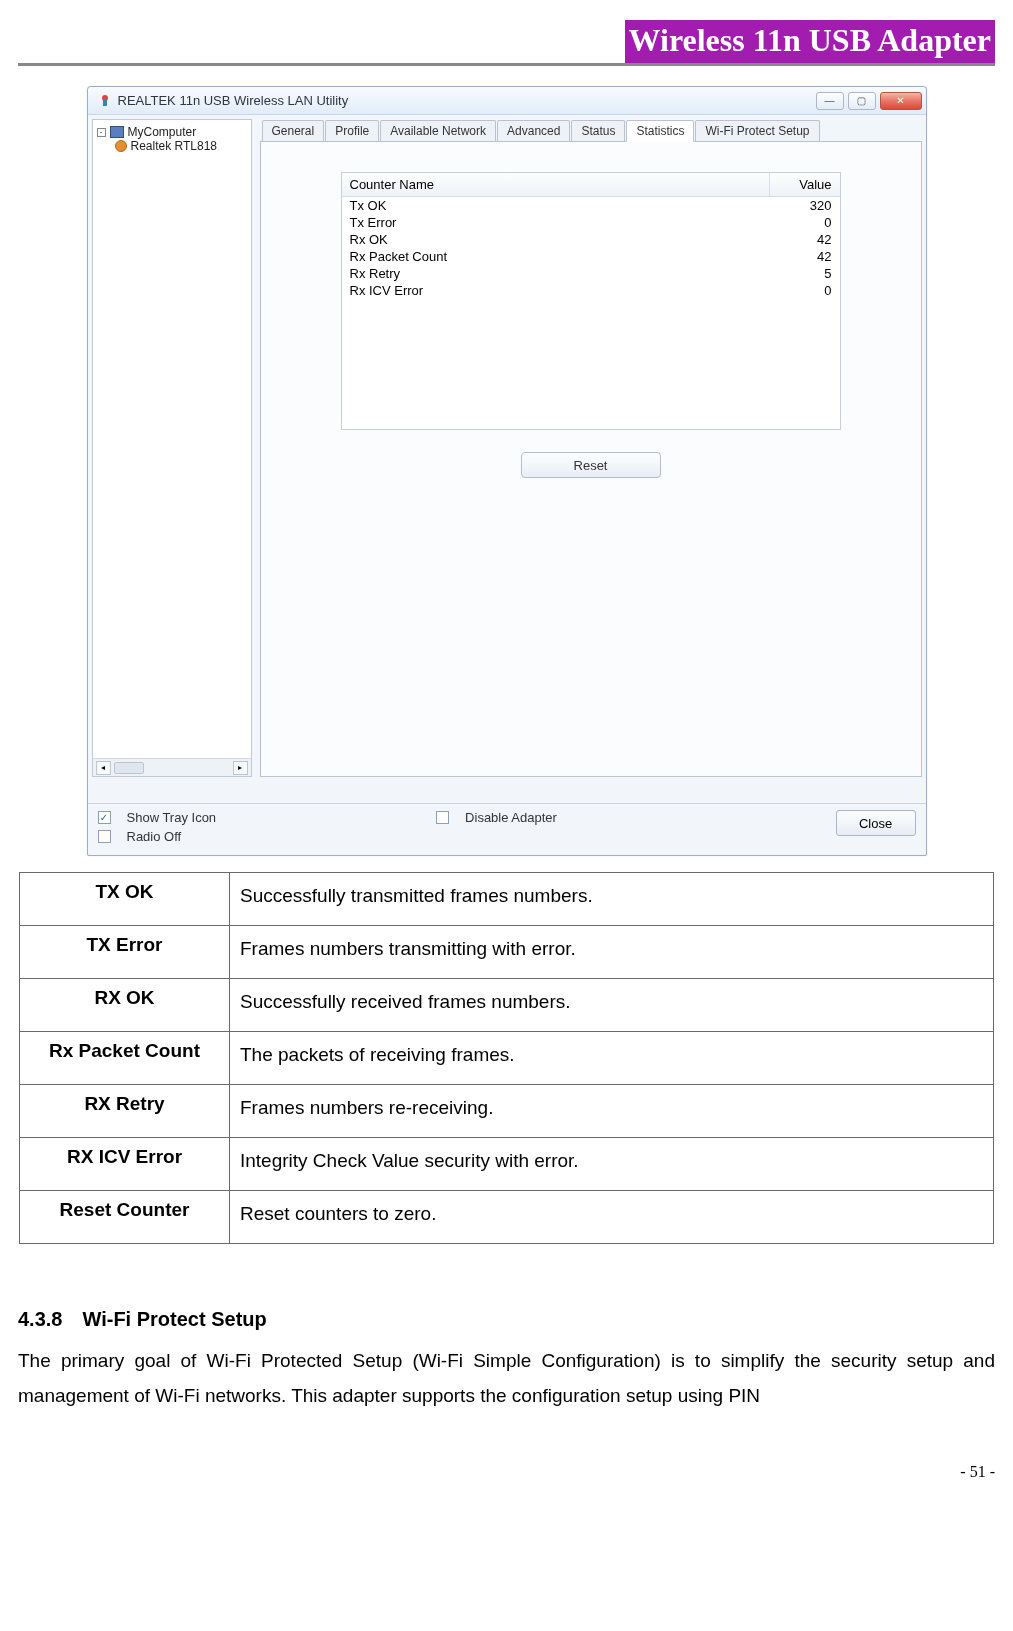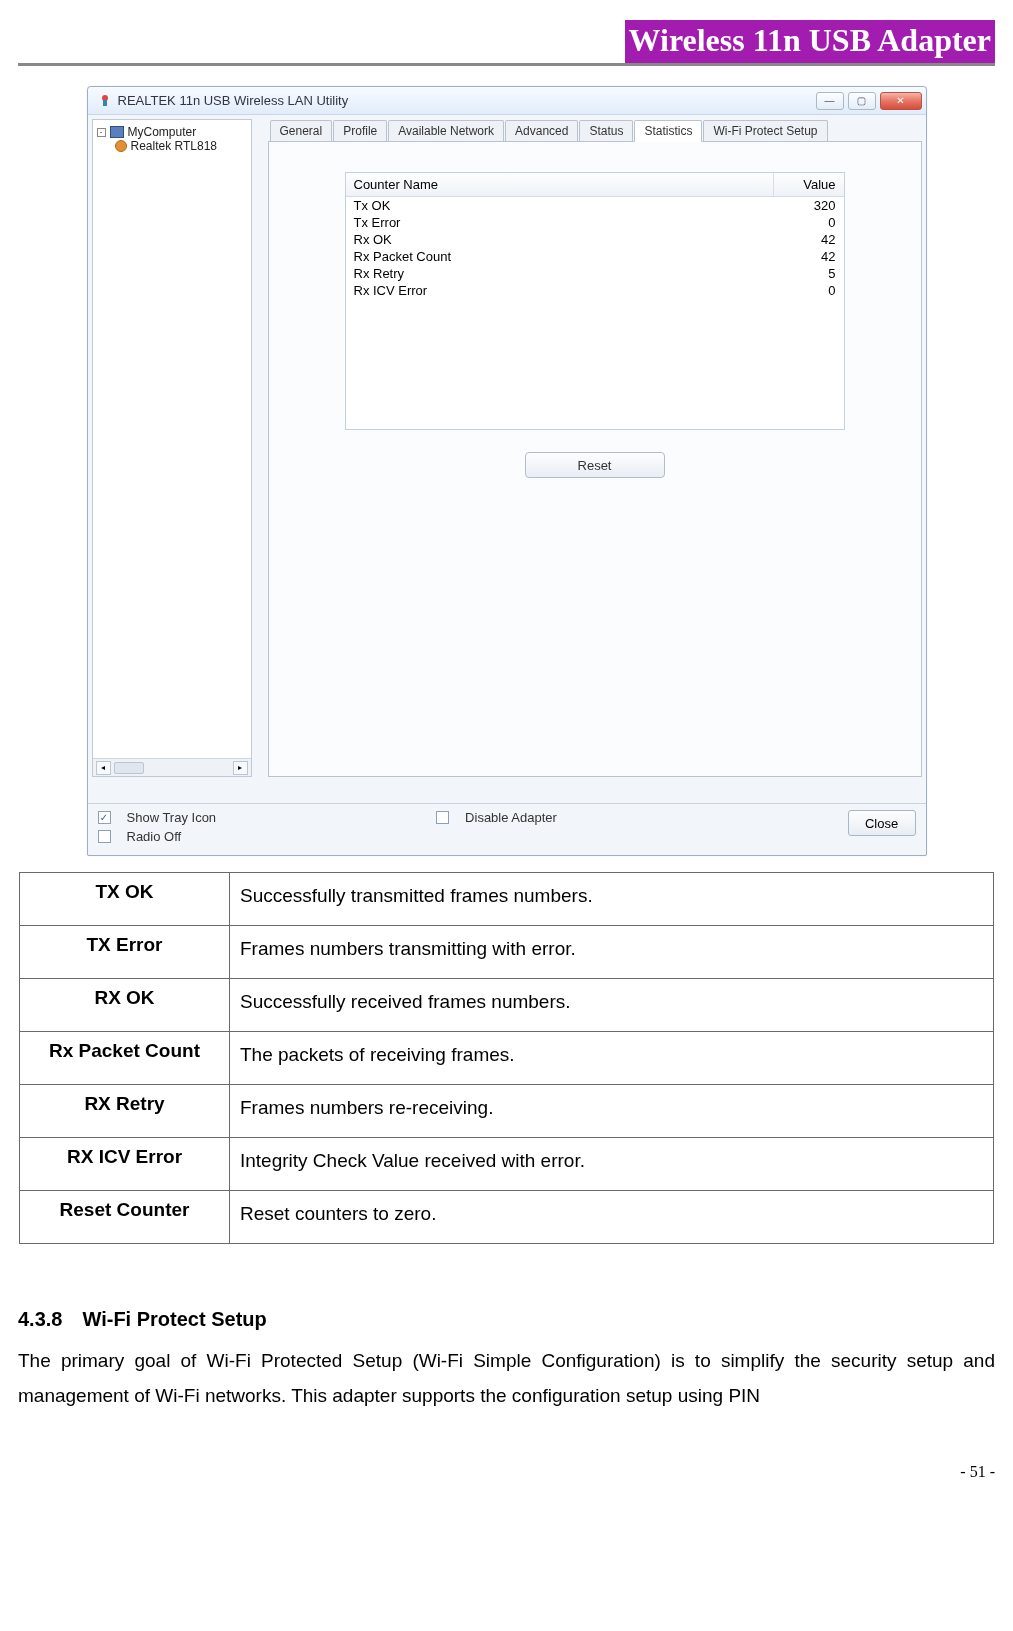--- a/index.html
+++ b/index.html
@@ -109,21 +109,21 @@
     }
     .tree-scroll{
       height:18px;border-top:1px solid #d0d8e2;background:#eef1f5;
       display:flex;align-items:center;padding:0 3px;gap:3px;
     }
     .tree-scroll .sbtn{width:15px;height:14px;border:1px solid #bcc6d2;background:#f7fafd;font-size:8px;display:flex;align-items:center;justify-content:center;}
     .tree-scroll .thumb{width:30px;height:12px;background:#dfe6ee;border:1px solid #bcc6d2;border-radius:2px;}
     .tree-scroll .track{flex:1;}
     .tabpanel{
       flex:1;
-      margin:4px 4px 4px 12px;
+      margin:4px 4px 4px 4px;
       display:flex;flex-direction:column;
     }
     .tabstrip{
       display:flex;
       font-size:12px;
       height:22px;
       align-items:flex-end;
       padding-left:2px;
     }
     .tab{
@@ -179,21 +179,21 @@
       padding:6px 10px;
       display:flex;align-items:flex-start;
       font-size:13px;color:#333;
     }
     .cb-col{display:flex;flex-direction:column;gap:4px;}
     .cb-row{display:flex;align-items:center;gap:16px;}
     .cb{width:13px;height:13px;border:1px solid #8ca0ba;background:#fff;display:flex;align-items:center;justify-content:center;font-size:10px;color:#3064a7;}
     .cb.checked::after{content:"✓";}
     .bottom-mid{margin-left:220px;}
     .close-action{
-      margin-left:auto;width:68px;height:26px;
+      margin-left:auto;width:80px;height:26px;
       border:1px solid #a8b7c8;border-radius:3px;
       background:linear-gradient(#fdfdfe,#e8edf4);
       font-size:13px;
     }
     .info-table{
       width: 975px;
       margin: 4px auto 0 auto;
       border-collapse: collapse;
       font-family: Arial, sans-serif;
     }
@@ -362,21 +362,21 @@
   <tr>
         <td class="left">Rx Packet Count</td>
         <td>The packets of receiving frames.</td>
       </tr>
   <tr>
         <td class="left">RX Retry</td>
         <td>Frames numbers re-receiving.</td>
       </tr>
   <tr>
         <td class="left">RX ICV Error</td>
-        <td>Integrity Check Value received with error.</td>
+        <td>Integrity Check Value security with error.</td>
       </tr>
   <tr>
         <td class="left">Reset Counter</td>
         <td>Reset counters to zero.</td>
       </tr>
 </tbody>
   </table>
 
 <div class="section-heading">
   <span>4.3.8</span>

